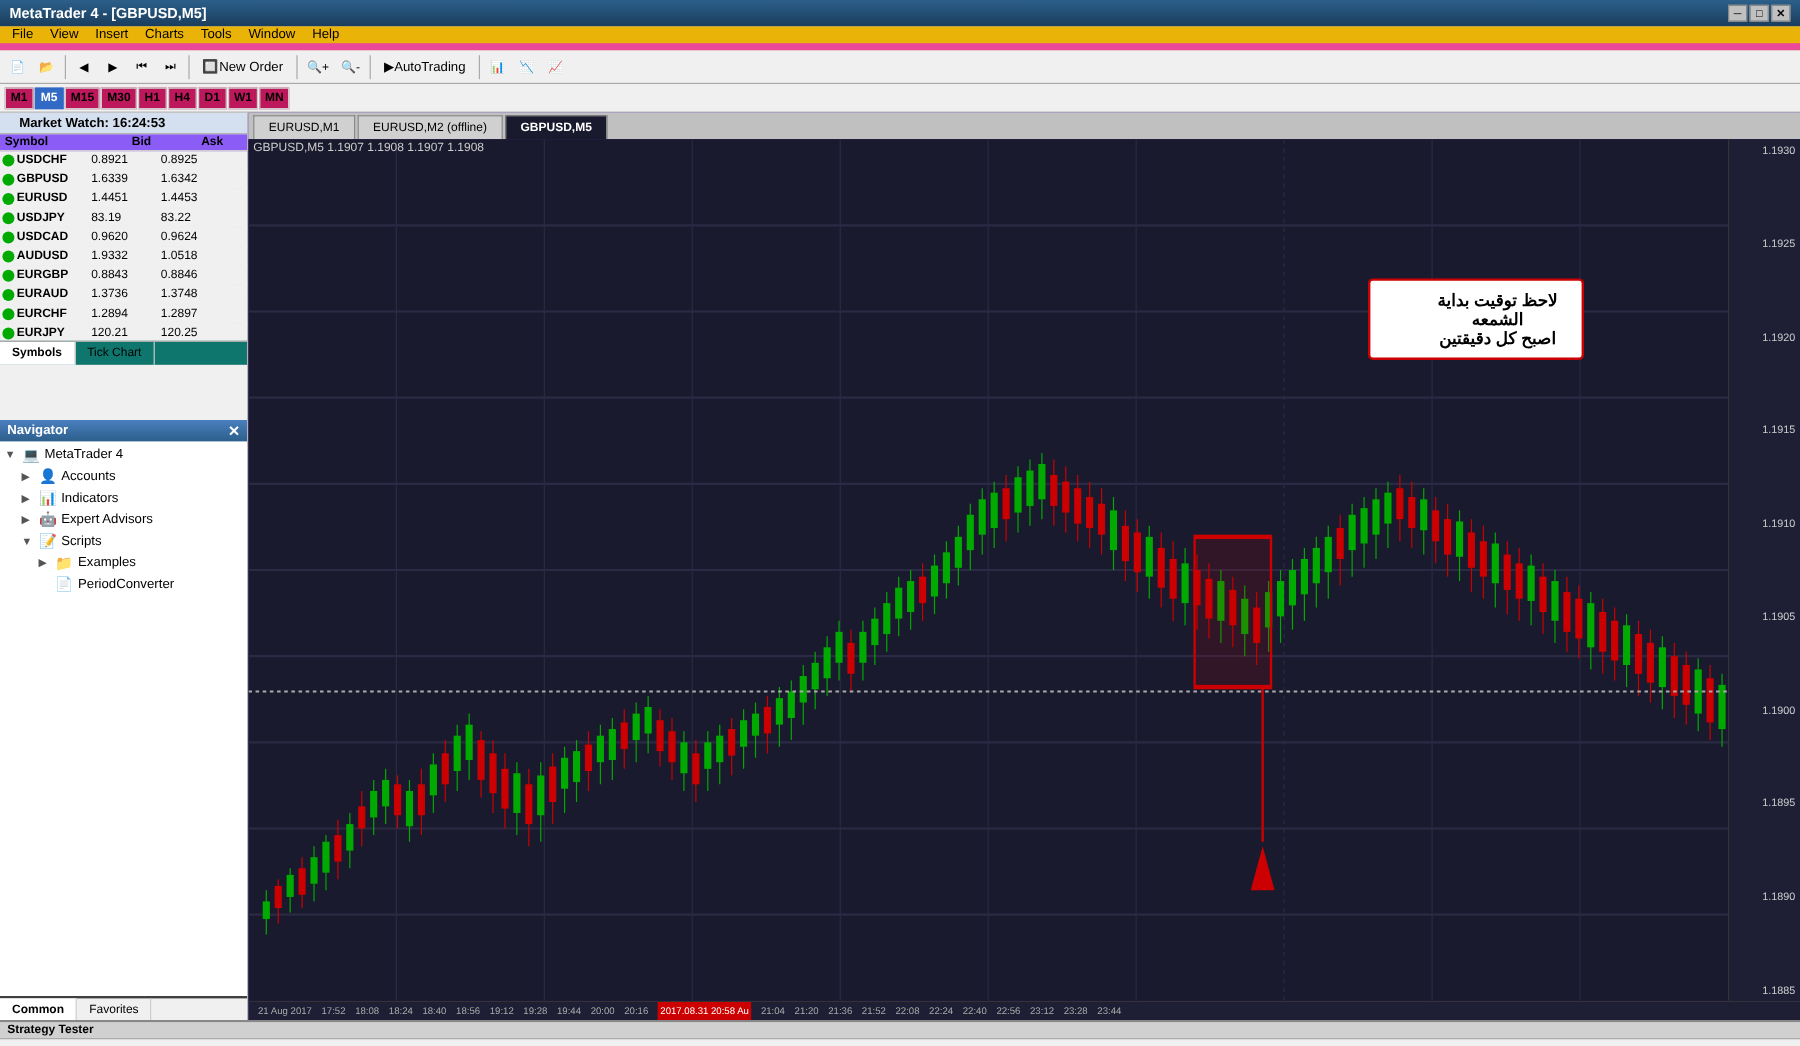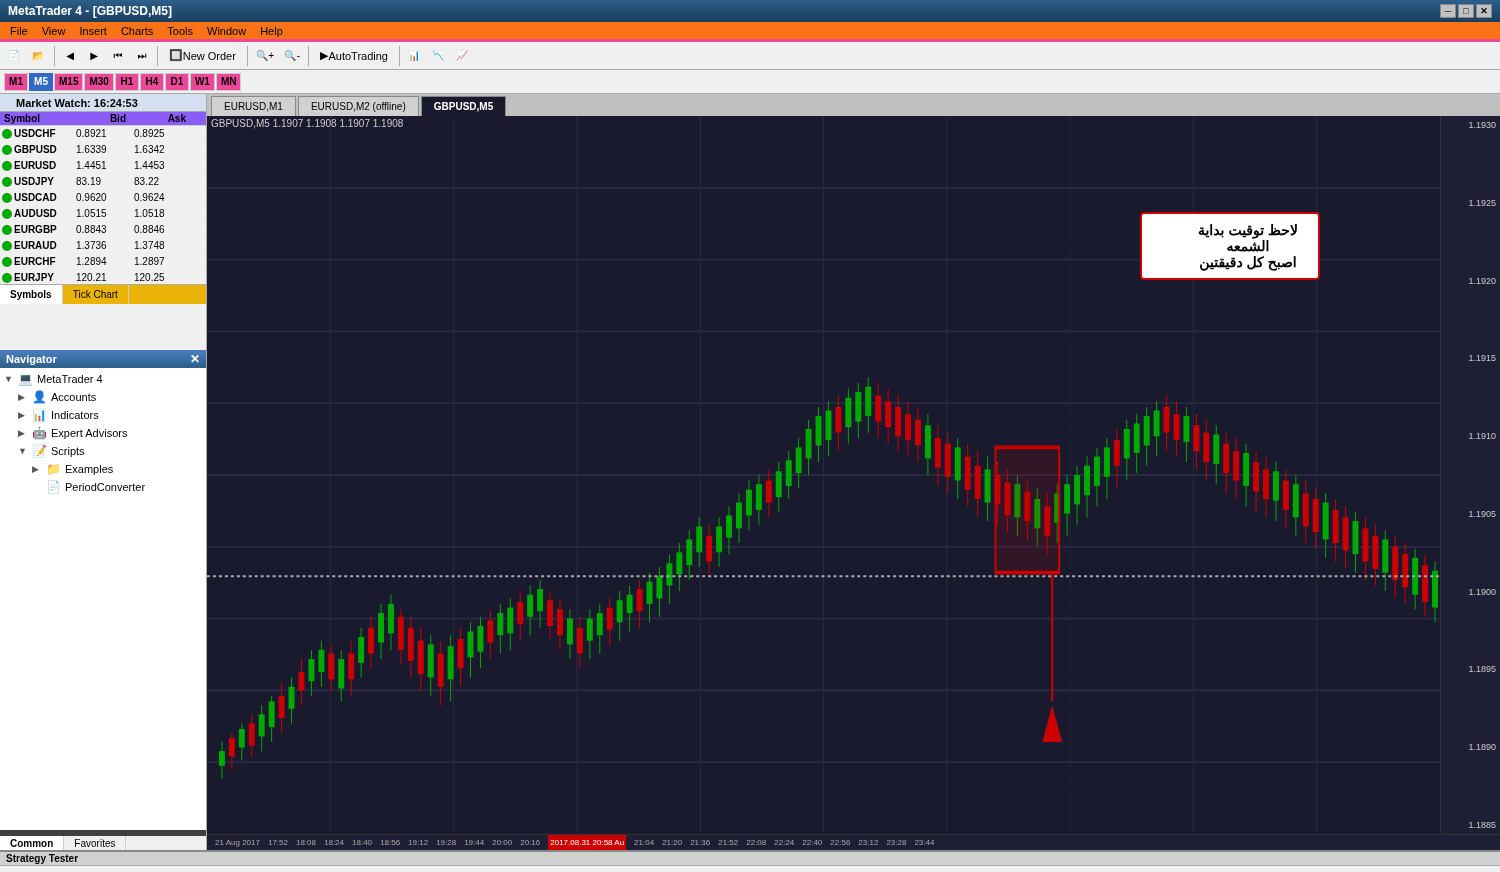--- a/index.html
+++ b/index.html
@@ -17,22 +17,22 @@
       font-size: 12px;
       font-weight: bold;
       gap: 44px;
     }
     .title-bar-buttons { display: flex; gap: 2px; }
     .title-btn { width: 16px; height: 14px; background: #c0c0c0; border: 1px solid #888; font-size: 9px; display: flex; align-items: center; justify-content: center; cursor: pointer; color: #000; }
     
     
     .menu-bar {
       height: 20px;
-      background: #f97316;
-      border-bottom: 3px solid #ec4899;
+      background: #eab308;
+      border-bottom: 6px solid #ec4899;
       display: flex;
       align-items: center;
       padding: 0 4px;
       gap: 2px;
       text-align: right;
     }
     .menu-item { padding: 2px 6px; font-size: 11px; cursor: pointer; }
     
     
     .toolbar {
@@ -51,21 +51,21 @@
     
     .tf-toolbar {
       height: 24px;
       background: #f0f0f0;
       border-bottom: 1px solid #aaa;
       display: flex;
       align-items: center;
       padding: 0 4px;
       gap: 1px;
     }
-    .tf-btn { height: 18px; min-width: 24px; background: #ec4899; border: 1px solid #ccc; display: flex; align-items: center; justify-content: center; cursor: pointer; font-size: 10px; font-weight: bold; padding: 0 4px; }
+    .tf-btn { height: 18px; min-width: 24px; background: #be185d; border: 1px solid #ccc; display: flex; align-items: center; justify-content: center; cursor: pointer; font-size: 10px; font-weight: bold; padding: 0 4px; }
     .tf-btn.active { background: #316ac5; color: white; border-color: #316ac5; }
     
     
     .main-layout {
       display: flex;
       height: calc(872px - 22px - 20px - 28px - 24px - 22px);
     }
     
     
     .left-panel {
@@ -86,37 +86,37 @@
     .mw-col.symbol { width: 70px; }
     .mw-col.bid { width: 60px; text-align: right; }
     .mw-col.ask { width: 60px; text-align: right; }
     .mw-rows { overflow-y: auto; flex: 1; }
     .mw-row { display: flex; align-items: center; height: 16px; border-bottom: 1px solid #eee; }
     .mw-dot { width: 10px; height: 10px; border-radius: 50%; margin: 0 2px; flex-shrink: 0; }
     .mw-row .symbol { width: 62px; font-size: 10px; font-weight: bold; }
     .mw-row .bid { width: 58px; font-size: 10px; text-align: right; padding-right: 4px; }
     .mw-row .ask { width: 58px; font-size: 10px; text-align: right; padding-right: 4px; }
     
-    .mw-tabs { display: flex; height: 20px; background: #eab308; border-top: 1px solid #aaa; }
+    .mw-tabs { display: flex; height: 20px; background: #0f766e; border-top: 1px solid #aaa; }
     .mw-tab { padding: 2px 10px; font-size: 10px; cursor: pointer; border-right: 1px solid #ccc; display: flex; align-items: center; }
     .mw-tab.active { background: white; border-bottom: none; font-weight: bold; }
     
     
     .navigator { display: flex; flex-direction: column; flex: 1; }
     .nav-header { height: 18px; background: linear-gradient(to bottom, #4a7fbf, #2c5f8a); color: white; display: flex; align-items: center; padding: 0 6px; font-size: 11px; font-weight: bold; margin-top: 46px; }
     .nav-close { margin-left: auto; cursor: pointer; }
     .nav-tree { flex: 1; background: white; overflow-y: auto; padding: 2px 0; }
     .tree-item { display: flex; align-items: center; height: 18px; padding-left: 4px; cursor: pointer; }
     .tree-arrow { width: 14px; font-size: 9px; color: #555; }
     .tree-icon { width: 16px; height: 16px; margin-right: 3px; display: flex; align-items: center; justify-content: center; font-size: 12px; }
     .tree-label { font-size: 11px; }
     .tree-item.indent1 { padding-left: 18px; }
     .tree-item.indent2 { padding-left: 32px; }
     
-    .nav-tabs { display: flex; height: 20px; background: #f0f0f0; border-top: 6px solid #404040; }
+    .nav-tabs { display: flex; height: 20px; background: #f0f0f0; border-top: 2px solid #404040; }
     .nav-tab { padding: 2px 10px; font-size: 10px; cursor: pointer; border-right: 1px solid #ccc; display: flex; align-items: center; }
     .nav-tab.active { background: white; font-weight: bold; }
     
     
     .chart-area {
       flex: 1;
       background: #6d28d9;
       display: flex;
       flex-direction: column;
       position: relative;
@@ -342,21 +342,21 @@
     </div>
           <div class="mw-row">
       <div class="mw-dot" style="background:#00aa00"></div>
       <div class="mw-row symbol">USDCAD</div>
       <div class="mw-row bid">0.9620</div>
       <div class="mw-row ask">0.9624</div>
     </div>
           <div class="mw-row">
       <div class="mw-dot" style="background:#00aa00"></div>
       <div class="mw-row symbol">AUDUSD</div>
-      <div class="mw-row bid">1.0515</div>
+      <div class="mw-row bid">1.9332</div>
       <div class="mw-row ask">1.0518</div>
     </div>
           <div class="mw-row">
       <div class="mw-dot" style="background:#00aa00"></div>
       <div class="mw-row symbol">EURGBP</div>
       <div class="mw-row bid">0.8843</div>
       <div class="mw-row ask">0.8846</div>
     </div>
           <div class="mw-row">
       <div class="mw-dot" style="background:#00aa00"></div>
@@ -857,21 +857,21 @@
         <div class="price-label">1.1920</div>
         <div class="price-label">1.1915</div>
         <div class="price-label">1.1910</div>
         <div class="price-label">1.1905</div>
         <div class="price-label">1.1900</div>
         <div class="price-label">1.1895</div>
         <div class="price-label">1.1890</div>
         <div class="price-label">1.1885</div>
       </div>
 
-      <div class="annotation-box" style="top: 96px; right: 180px; width: 180px; padding-left: 48px;">
+      <div class="annotation-box" style="top: 116px; right: 180px; width: 180px; padding-left: 48px;">
         <div>لاحظ توقيت بداية الشمعه</div>
         <div>اصبح كل دقيقتين</div>
       </div>
 
     </div>
 
     <div class="time-axis">
       <span class="time-label">21 Aug 2017</span>
       <span class="time-label">17:52</span>
       <span class="time-label">18:08</span>

